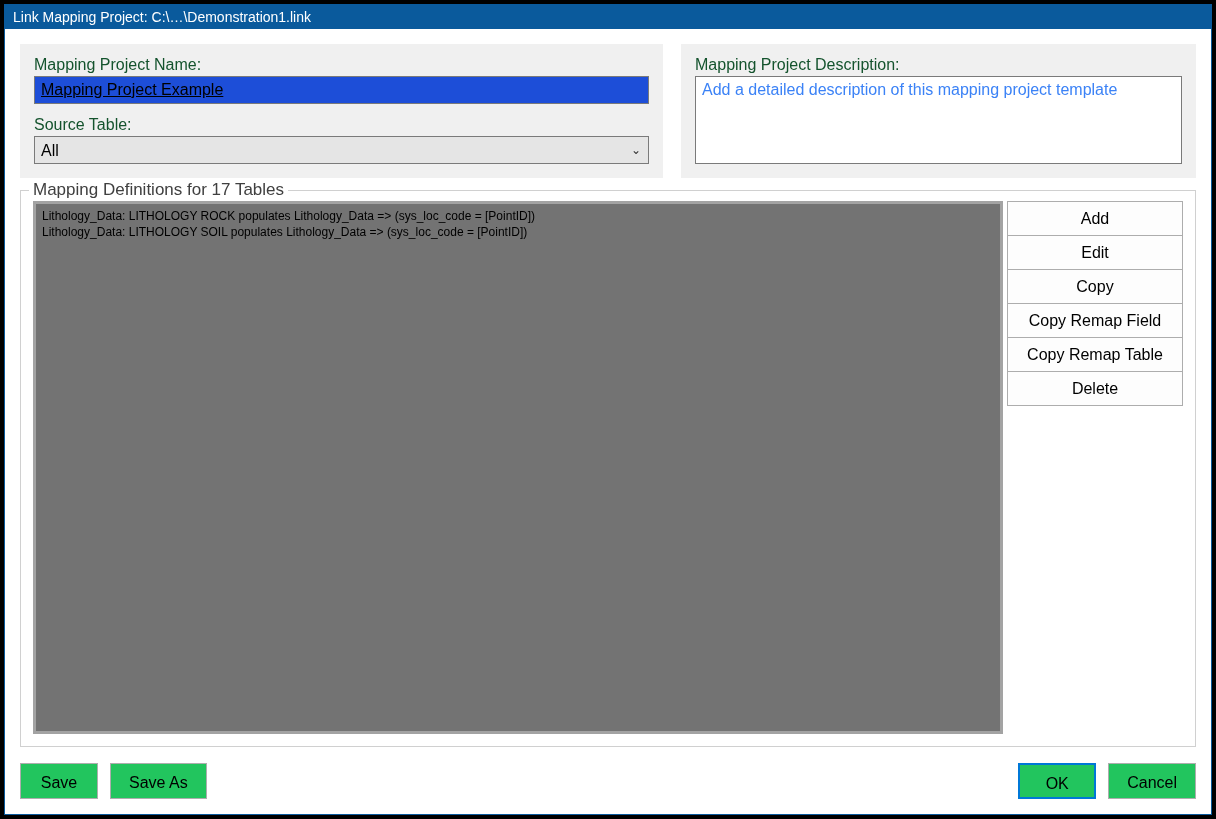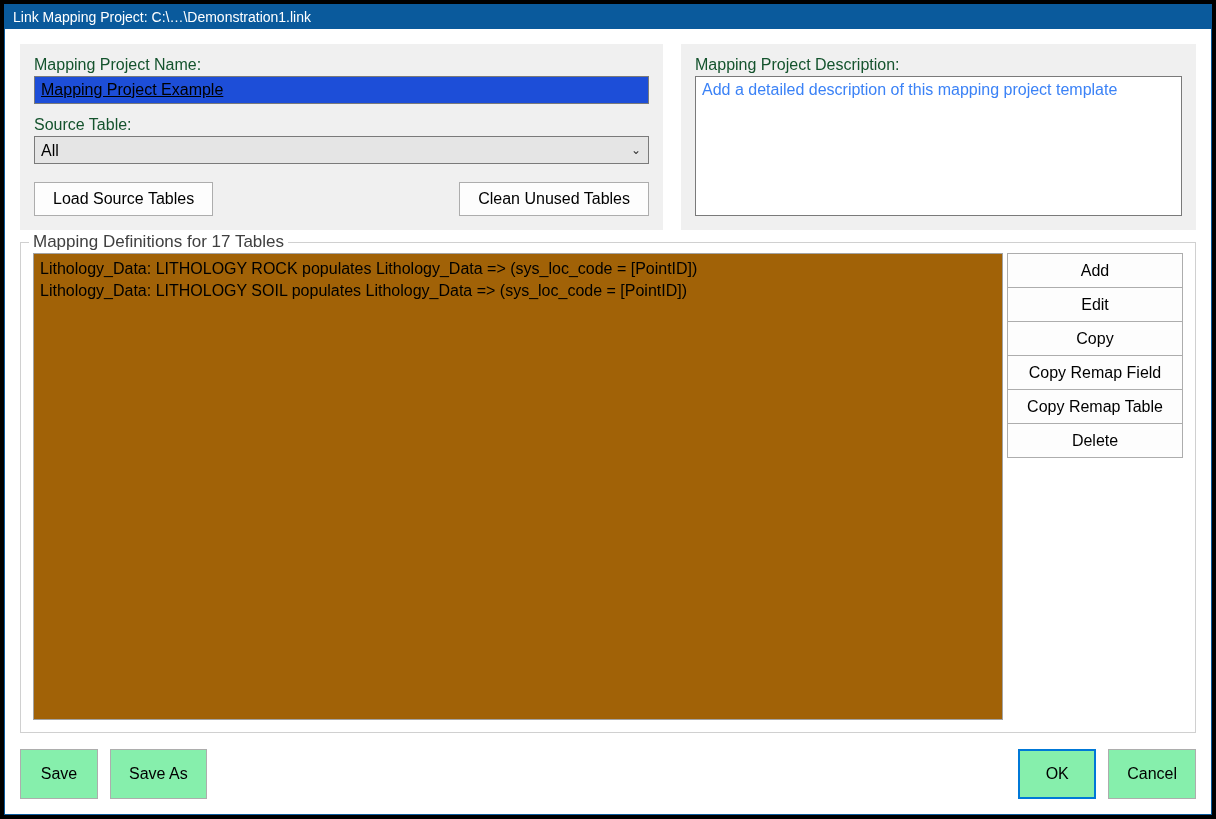--- a/index.html
+++ b/index.html
@@ -138,24 +138,24 @@
       font-size: 17px;
       color: #404040;
     }
     .definitions-area {
       display: flex;
       gap: 4px;
       flex: 1;
     }
     .definitions-list {
       flex: 1;
-      border: 1px solid #a3a3a3;
-      background: #a16207;
+      border: 3px solid #a3a3a3;
+      background: #737373;
       padding: 4px 6px;
-      font-size: 16px;
+      font-size: 12px;
       overflow: auto;
     }
     .definitions-list .row {
       white-space: nowrap;
       line-height: 1.35;
     }
     .action-buttons {
       width: 176px;
       display: flex;
       flex-direction: column;
@@ -173,27 +173,27 @@
     .bottom-bar {
       display: flex;
       justify-content: space-between;
       padding-top: 4px;
     }
     .bottom-left, .bottom-right {
       display: flex;
       gap: 12px;
     }
     .bottom-btn {
-      background: #86efac;
+      background: #22c55e;
       border: 1px solid #adadad;
       padding: 10px 18px;
       font-size: 16px;
       font-family: inherit;
       cursor: pointer;
-      height: 50px;
+      height: 36px;
       min-width: 78px;
     }
     .bottom-btn.primary {
       border: 2px solid #0078d7;
     }
     .spacer {
       height: 12px;
     }
   </style>
 </head>
@@ -210,24 +210,20 @@
       <div class="left-panel">
         <div class="field-label">Mapping Project Name:</div>
         <input class="text-input" type="text" value="Mapping Project Example" style="">
         <div class="spacer"></div>
         <div class="field-label">Source Table:</div>
         <div class="select-wrap">
           <select class="source-select">
             <option>All</option>
           </select>
           <span class="select-arrow">⌄</span>
-        </div>
-        <div class="btn-row">
-          <button class="btn">Load Source Tables</button>
-          <button class="btn">Clean Unused Tables</button>
         </div>
       </div>
 
       <div class="right-panel">
         <div class="field-label">Mapping Project Description:</div>
         <textarea class="desc-textarea" style="">Add a detailed description of this mapping project template</textarea>
       </div>
     </div>
 
     <div class="fieldset">

